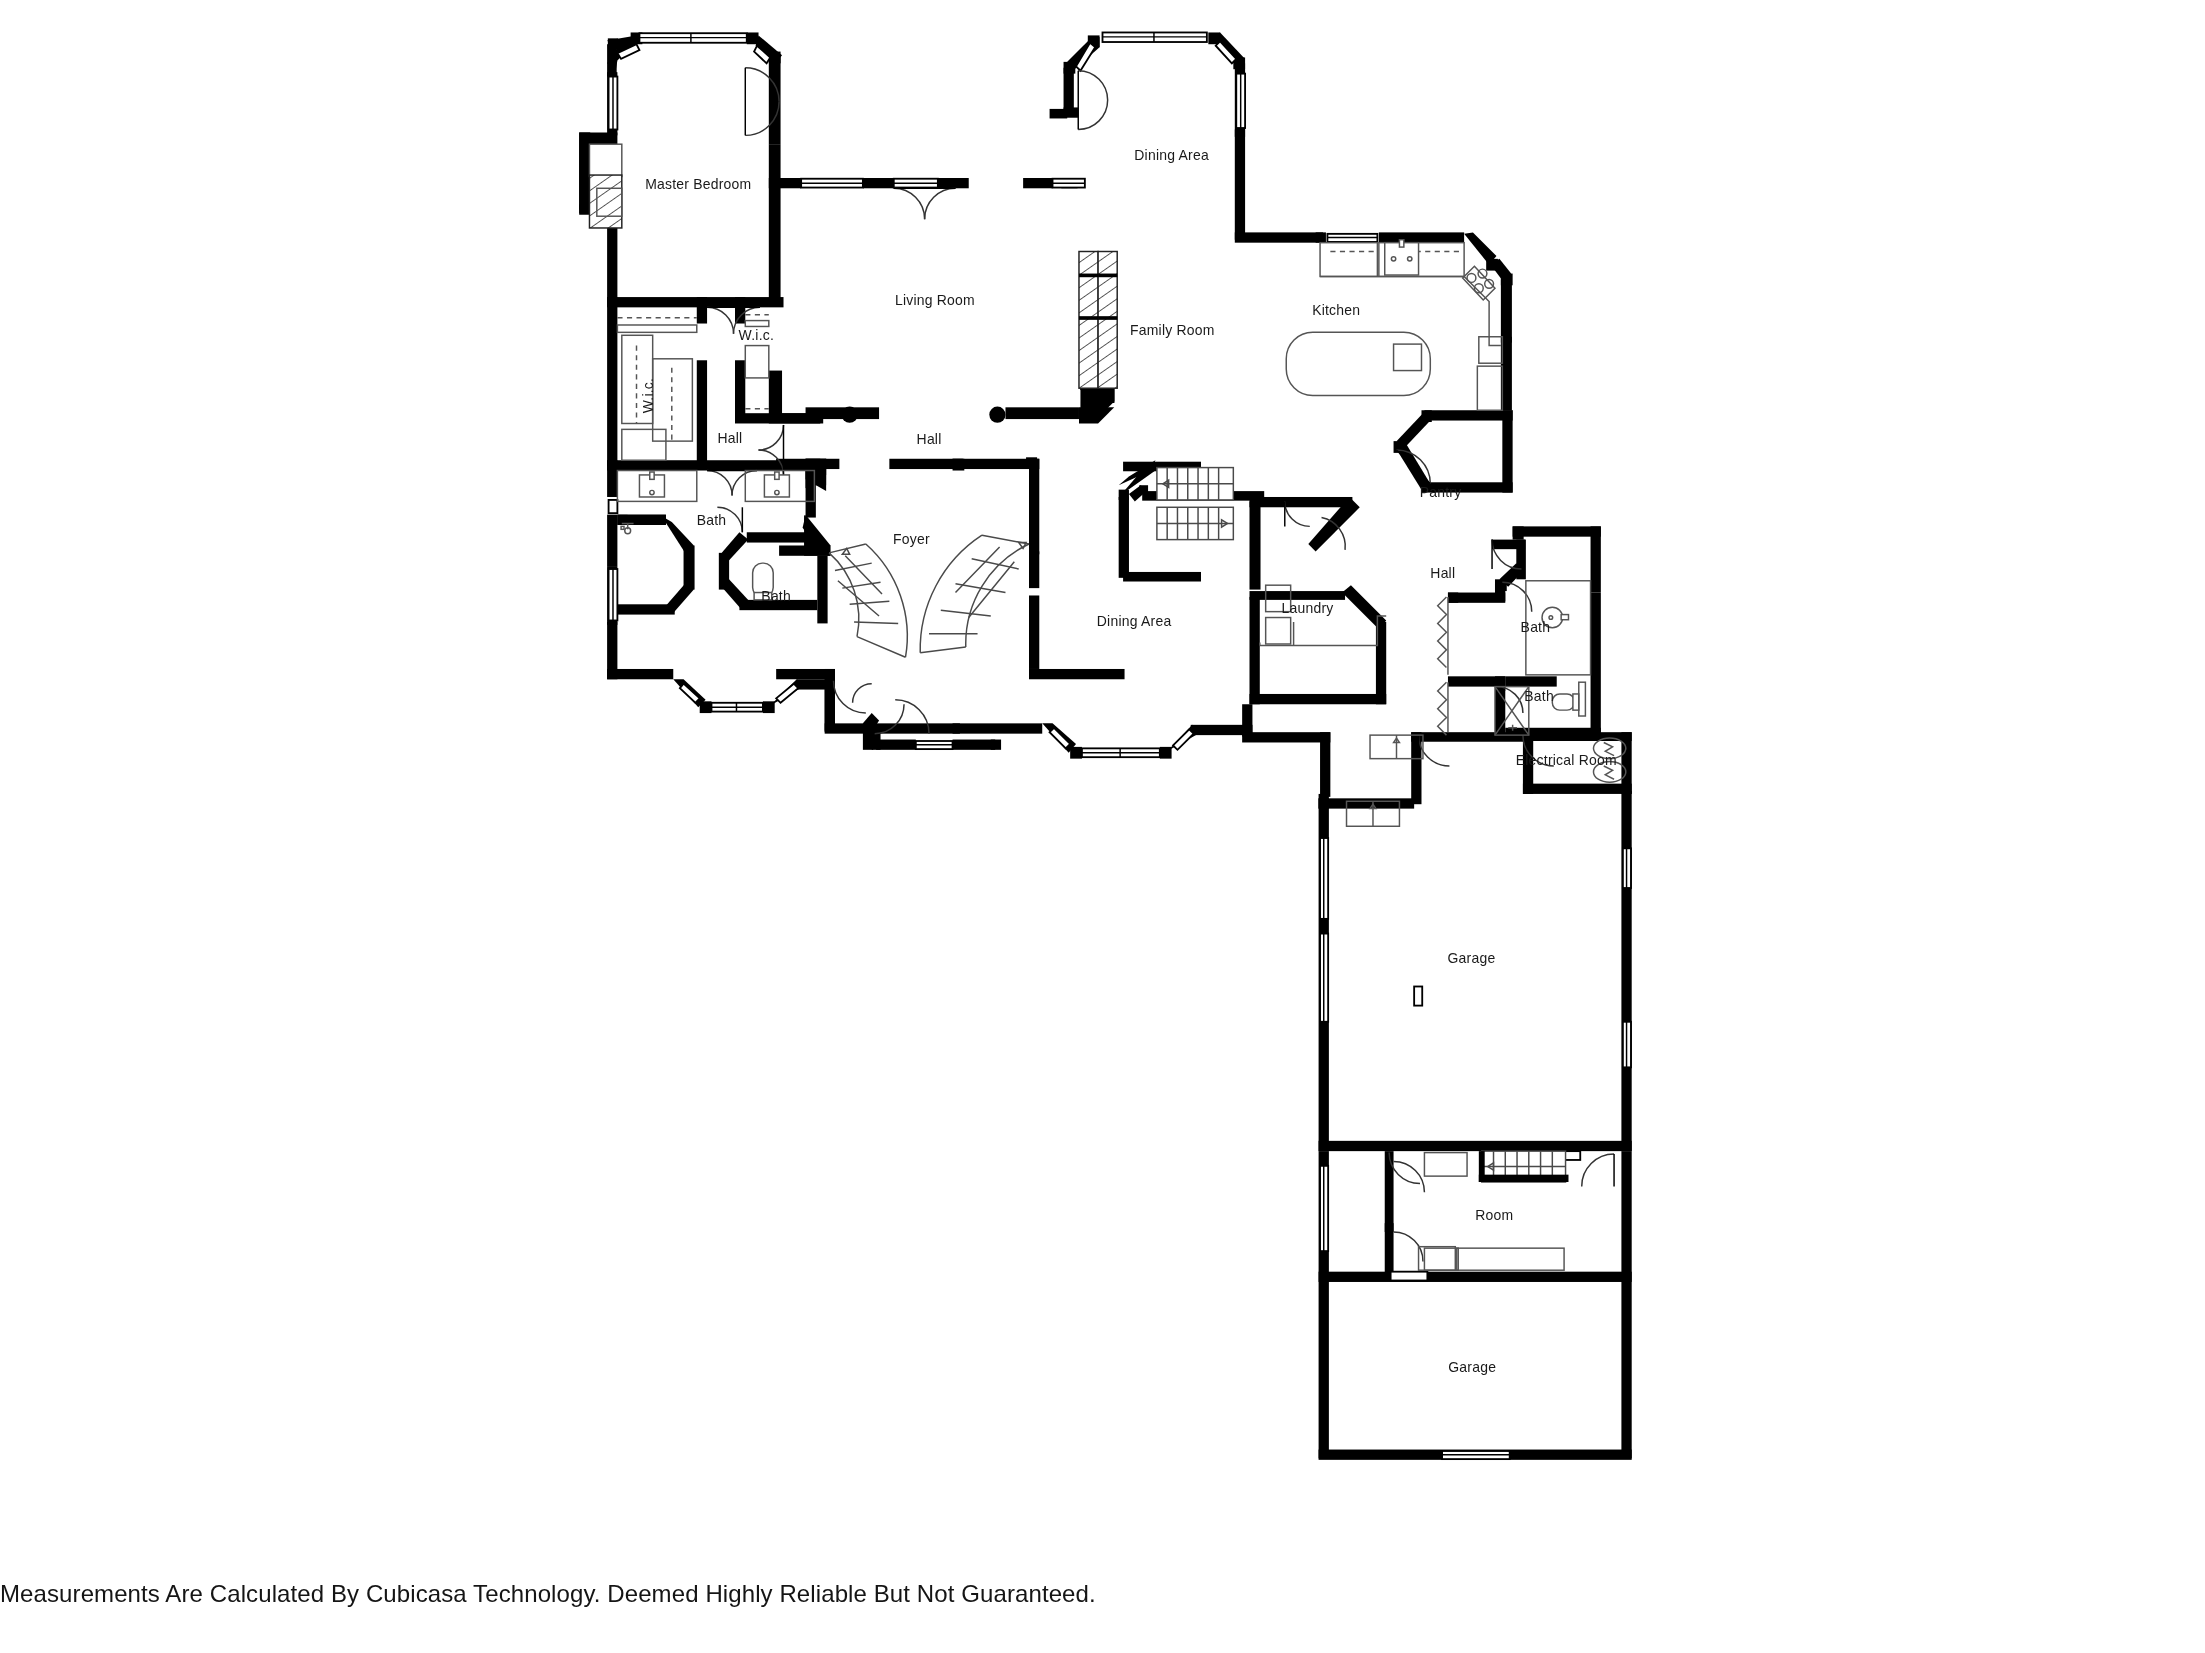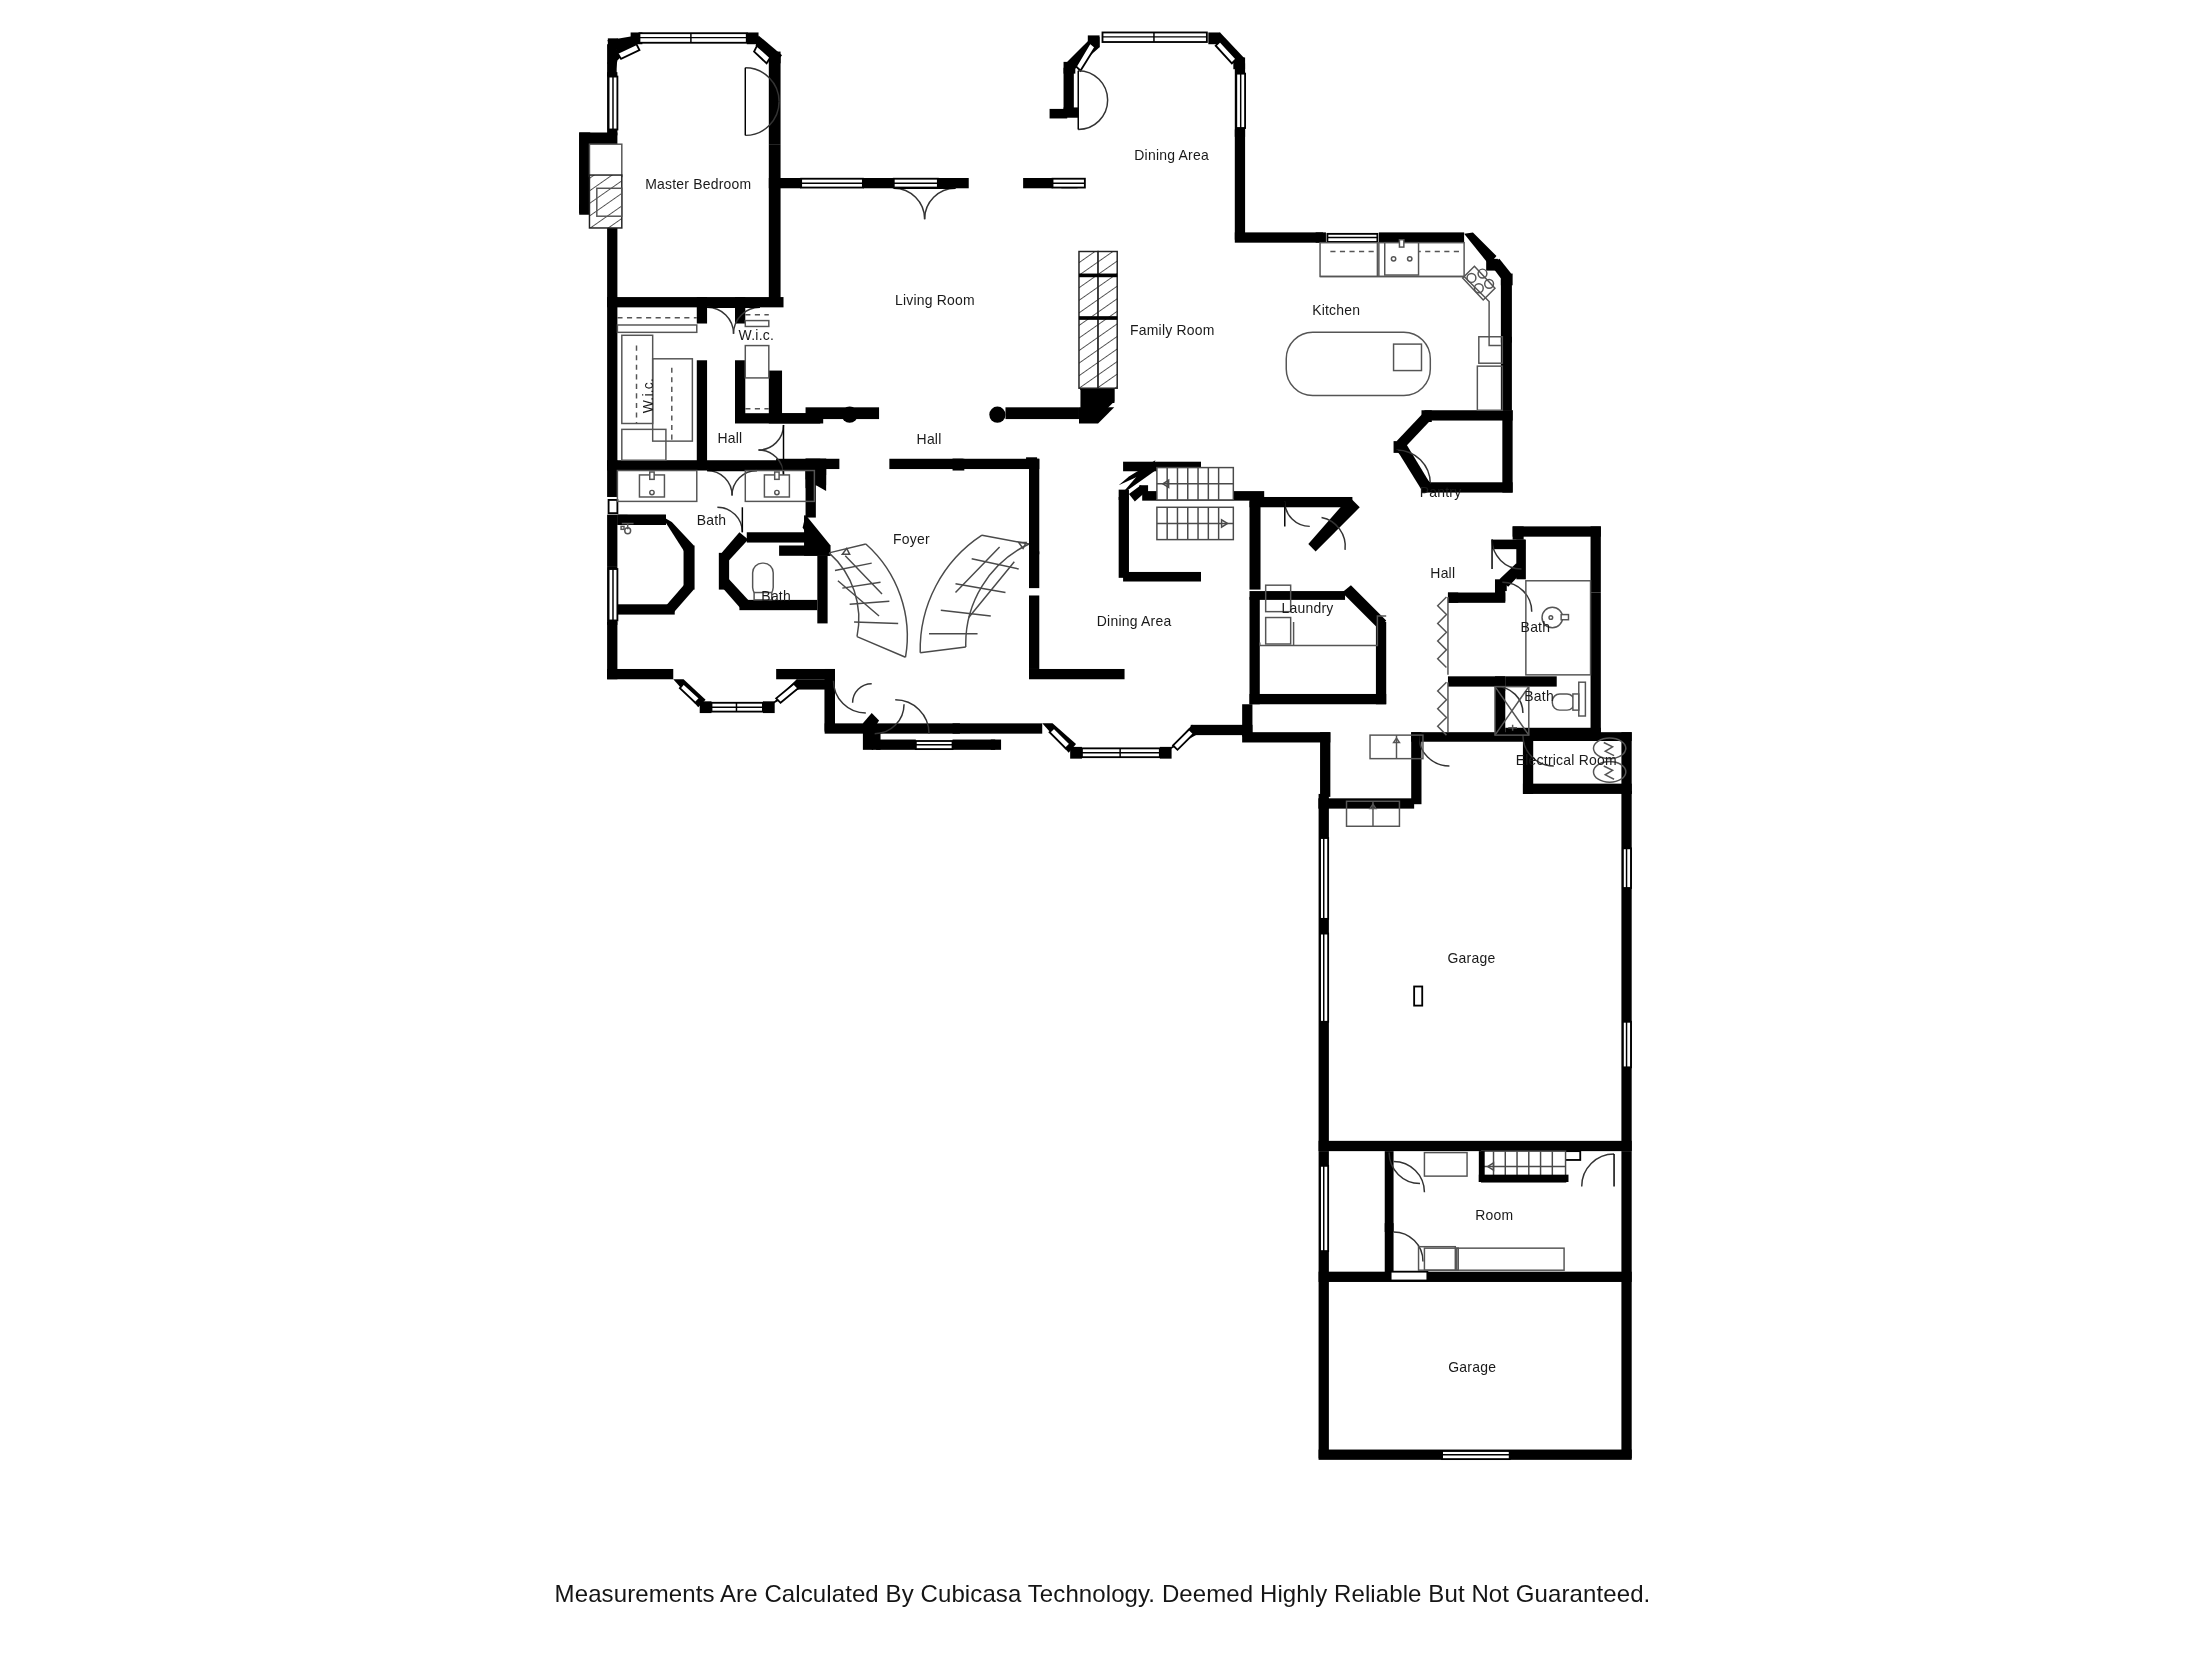--- a/index.html
+++ b/index.html
@@ -43,21 +43,21 @@
     fill: #1a1a1a;
     text-anchor: middle;
     dominant-baseline: middle;
     letter-spacing: 0.3px;
   }
   .footer-note {
     position: absolute;
     left: 0;
     top: 1580px;
     width: 2205px;
-    text-align: center;
+    text-align: left;
     font-family: "Liberation Sans", sans-serif;
     font-size: 24px;
     color: #151515;
     letter-spacing: 0.1px;
   }
 </style>
 </head>
 <body>
 
 <div id="plan-wrap">

